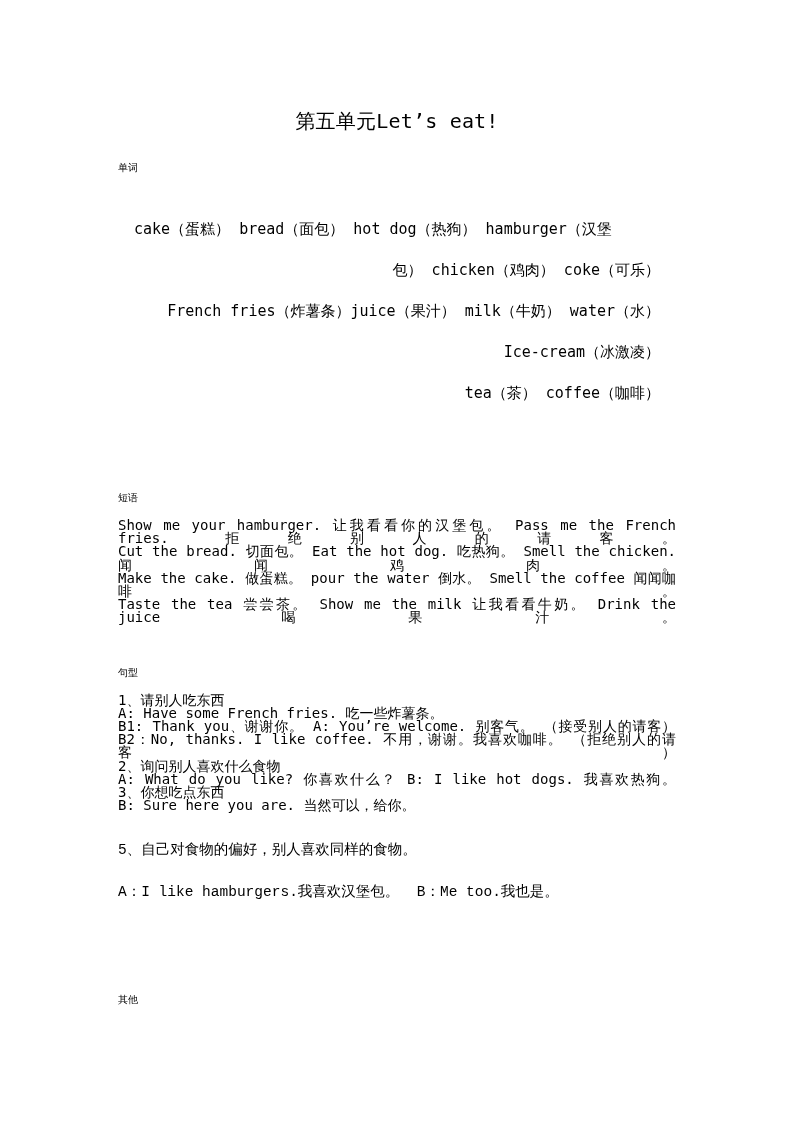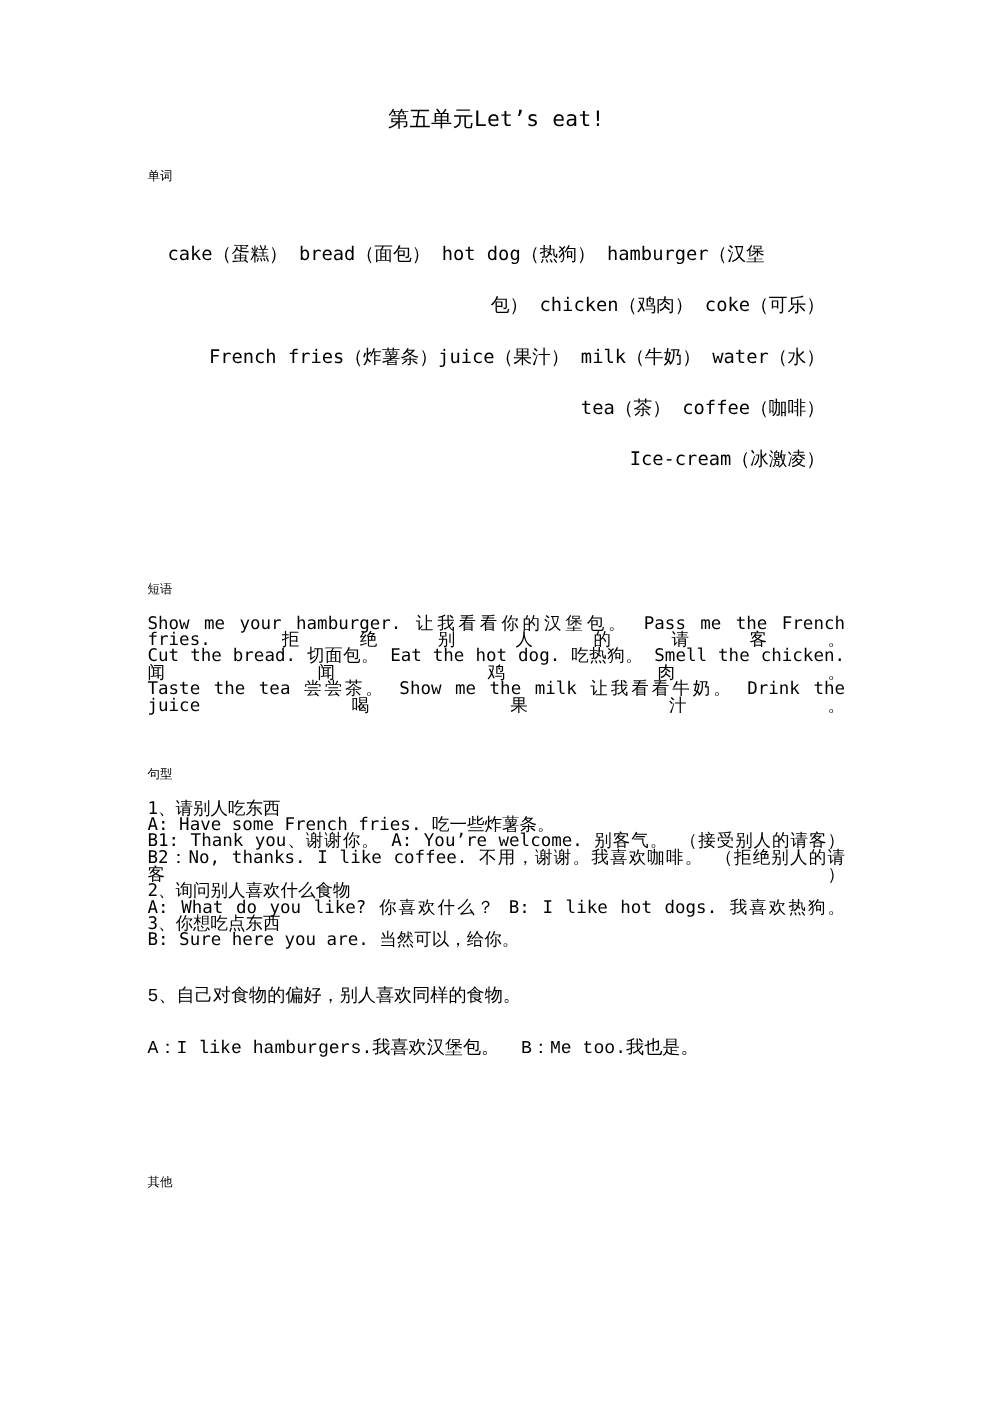--- a/index.html
+++ b/index.html
@@ -27,24 +27,24 @@
     position: absolute;
     left: 118px;
     top: 0;
     width: 558px;
   }
 
   
   .doc-title {
     text-align: center;
     font-family: "DejaVu Sans Mono", "Liberation Mono", monospace;
-    font-size: 17px;
+    font-size: 20px;
     line-height: 1.5;
     margin: 0;
-    padding-top: 84px;
+    padding-top: 106px;
     white-space: pre;
     letter-spacing: 0.2px;
   }
 
   
   .section-head {
     font-family: "DejaVu Sans", "Liberation Sans", sans-serif;
     font-size: 10px;
     line-height: 1.5;
     margin: 0;
@@ -123,33 +123,34 @@
     <div class="sp-24"></div>
 
     <div class="section-head">单词</div>
 
     <div class="sp-18"></div>
 
     <div class="vocab-block">
       <span class="ln">cake（蛋糕） bread（面包） hot dog（热狗） hamburger（汉堡</span>
       <span class="ln last">包） chicken（鸡肉） coke（可乐）</span>
       <span class="ln last">French fries（炸薯条）juice（果汁） milk（牛奶） water（水）</span>
+      <span class="ln last">Ice-cream（冰激凌）</span>
       <span class="ln last">tea（茶） coffee（咖啡）</span>
-      <span class="ln last">Ice-cream（冰激凌）</span>
     </div>
 
     <div class="sp-60"></div>
 
     <div class="section-head">短语</div>
 
     <div class="sp-14"></div>
 
     <div class="dense-block">
       <p class="stretch">Show me your hamburger. 让我看看你的汉堡包。 Pass me the French fries. 拒绝别人的请客。</p>
       <p class="stretch">Cut the bread. 切面包。 Eat the hot dog. 吃热狗。 Smell the chicken. 闻闻鸡肉。</p>
+      <p class="stretch">Make the cake. 做蛋糕。 pour the water 倒水。 Smell the coffee 闻闻咖啡。</p>
       <p class="stretch">Taste the tea 尝尝茶。 Show me the milk 让我看看牛奶。 Drink the juice 喝果汁。</p>
     </div>
 
     <div class="sp-40"></div>
 
     <div class="section-head">句型</div>
 
     <div class="sp-14"></div>
 
     <div class="dense-block">

